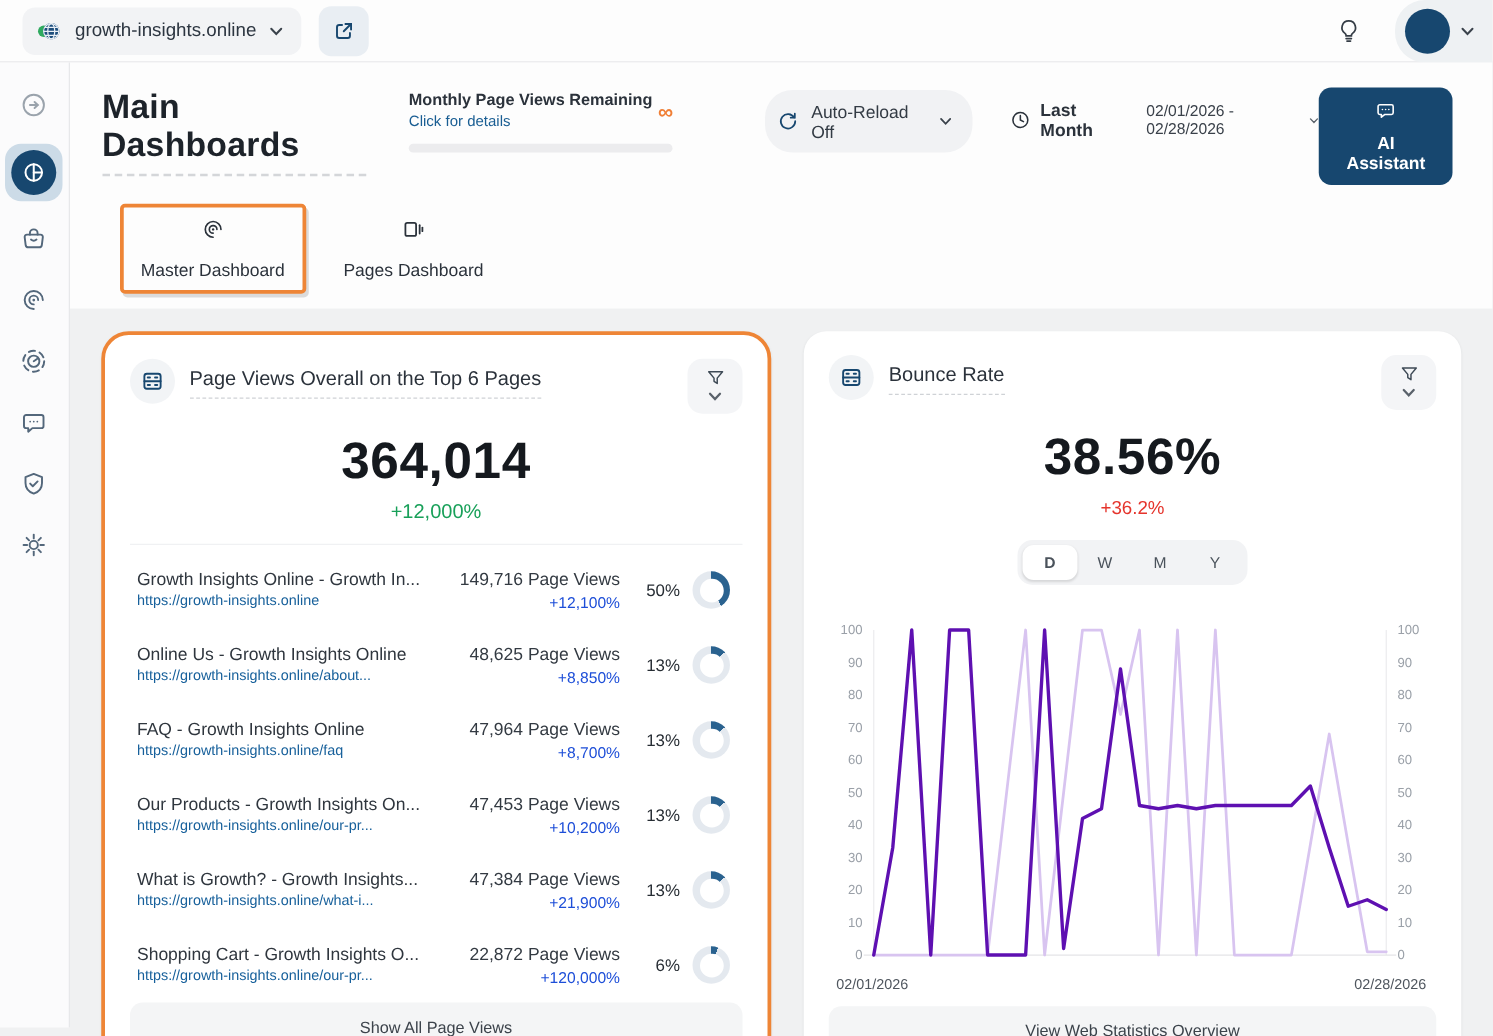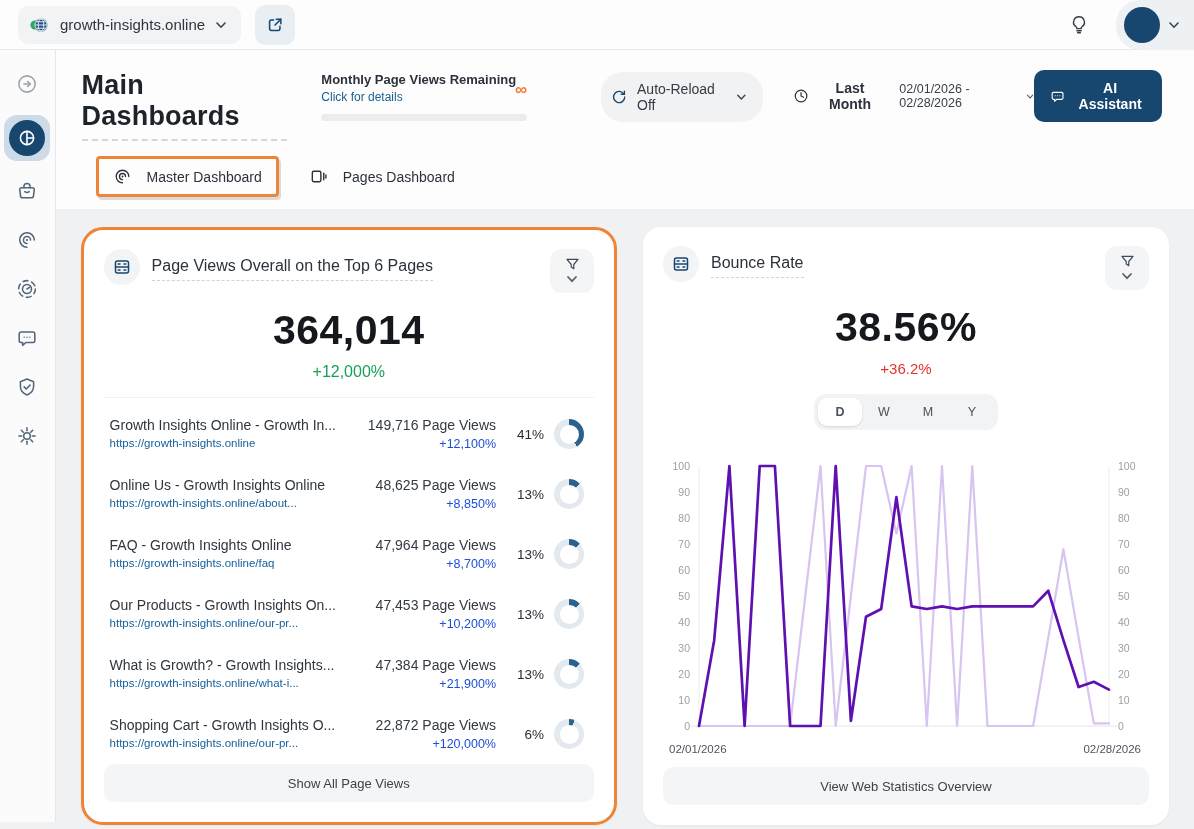--- a/index.html
+++ b/index.html
@@ -1,18 +1,18 @@
 <!DOCTYPE html>
 <html><head>
 <meta charset="utf-8">
 <style>
   * { margin:0; padding:0; box-sizing:border-box; }
   html,body { width:1194px; height:829px; overflow:hidden; }
   body { font-family:"Liberation Sans","DejaVu Sans",sans-serif; background:#f0f1f2; color:#24292f; }
-  button { font-family:inherit; border:none; background:none; cursor:pointer; }
+  button { font-family:inherit; border:none; background:none; cursor:pointer;flex-direction:column; }
 
   
   .topbar { height:50px; background:#fdfdfd; border-bottom:1px solid #e7e8ea; display:flex; align-items:center; padding:0 0 0 18px; }
   .site-pill { display:flex; align-items:center; gap:10px; background:#f2f3f5; border-radius:10px; padding:8px 14px 8px 10px; }
   .site-name { font-size:15px; font-weight:500; color:#2c3540; }
   .chev { width:12px; height:12px; }
   .ext-btn { margin-left:14px; width:40px; height:40px; background:#e9eef3; border-radius:10px; display:flex; align-items:center; justify-content:center; }
   .topbar-right { margin-left:auto; display:flex; align-items:center; gap:22px; }
   .bulb-btn { width:30px; height:30px; display:flex; align-items:center; justify-content:center; }
   .avatar-pill { display:flex; align-items:center; gap:8px; background:#eef1f3; border-radius:24px 0 0 24px; padding:7px 14px 7px 8px; }
@@ -32,21 +32,21 @@
   .header-row { display:flex; align-items:flex-start; }
   .page-title { font-size:27px; font-weight:700; color:#1d232a; letter-spacing:.2px; padding-bottom:7px; border-bottom:2px dashed #d4d6d9; }
   .quota { position:relative; width:228px; margin-left:34px; padding-top:2px; }
   .quota-label { font-size:13px; font-weight:700; color:#2b323b; }
   .quota-link { font-size:12px; color:#1a5e93; margin-top:3px; display:inline-block; }
   .quota-inf { position:absolute; right:0; top:11px; color:#f07f36; font-size:17px; font-weight:700; line-height:1; }
   .quota-bar { margin-top:9px; height:7px; background:#ececee; border-radius:4px; }
   .reload-pill { margin-left:74px; margin-top:2px; display:flex; align-items:center; gap:10px; background:#f1f2f4; border-radius:22px; padding:9px 16px 9px 10px; }
   .reload-pill span { font-size:14px; color:#333b44; }
   .period { margin-left:30px; margin-top:10px; display:flex; align-items:center; gap:8px; }
-  .period-label { font-size:14px; font-weight:700; color:#2b323b;text-align:center; }
+  .period-label { font-size:14px; font-weight:700; color:#2b323b; }
   .date-range { margin-left:16px; margin-top:12px; font-size:12.5px; color:#3a414a; display:flex; align-items:center; gap:4px; }
   .ai-btn { margin-left:auto; display:flex; align-items:center; gap:9px; background:#17476f; color:#fff; border-radius:10px; padding:10px 16px; font-size:14px; font-weight:600; }
   .tabs-row { display:flex; align-items:center; gap:16px; padding:15px 24px 12px 14px; }
   .tab { display:flex; align-items:center; gap:15px; padding:8px 14px; font-size:14px; color:#2b323b; }
   .tab.annotated { border:3px solid #ee8536; border-radius:4px; background:#fdfdfd; box-shadow:2px 3px 0 rgba(120,120,120,.25); }
 
   
   .content { flex:1; background:#f0f1f2; display:flex; gap:26px; padding:18px 25px 14px 25px; }
   .card { flex:1; background:#fff; border-radius:18px; box-shadow:0 1px 2px rgba(20,30,40,.05); display:flex; flex-direction:column; padding:19px 20px 20px 20px; }
   .card.annotated { border:3px solid #ee8536; border-radius:22px; }
@@ -297,21 +297,21 @@
 
         <div class="pv-rows">
           <div class="pv-row">
             <div><div class="pv-title">Growth Insights Online - Growth In...</div>
                  <a class="pv-url">https://growth-insights.online</a></div>
             <div>
                 <div class="pv-views">149,716 Page Views</div>
                  <div class="pv-delta">+12,100%</div>
               </div>
             <div class="pv-right">
-                <span class="pv-pct">41%</span>
+                <span class="pv-pct">50%</span>
                  <div class="donut" style="background: conic-gradient(rgb(42, 98, 143) 41%, rgb(228, 233, 239) 0deg);"></div>
               </div>
           </div>
           <div class="pv-row">
             <div><div class="pv-title">Online Us - Growth Insights Online</div>
                  <a class="pv-url">https://growth-insights.online/about...</a></div>
             <div>
                 <div class="pv-views">48,625 Page Views</div>
                  <div class="pv-delta">+8,850%</div>
               </div>

